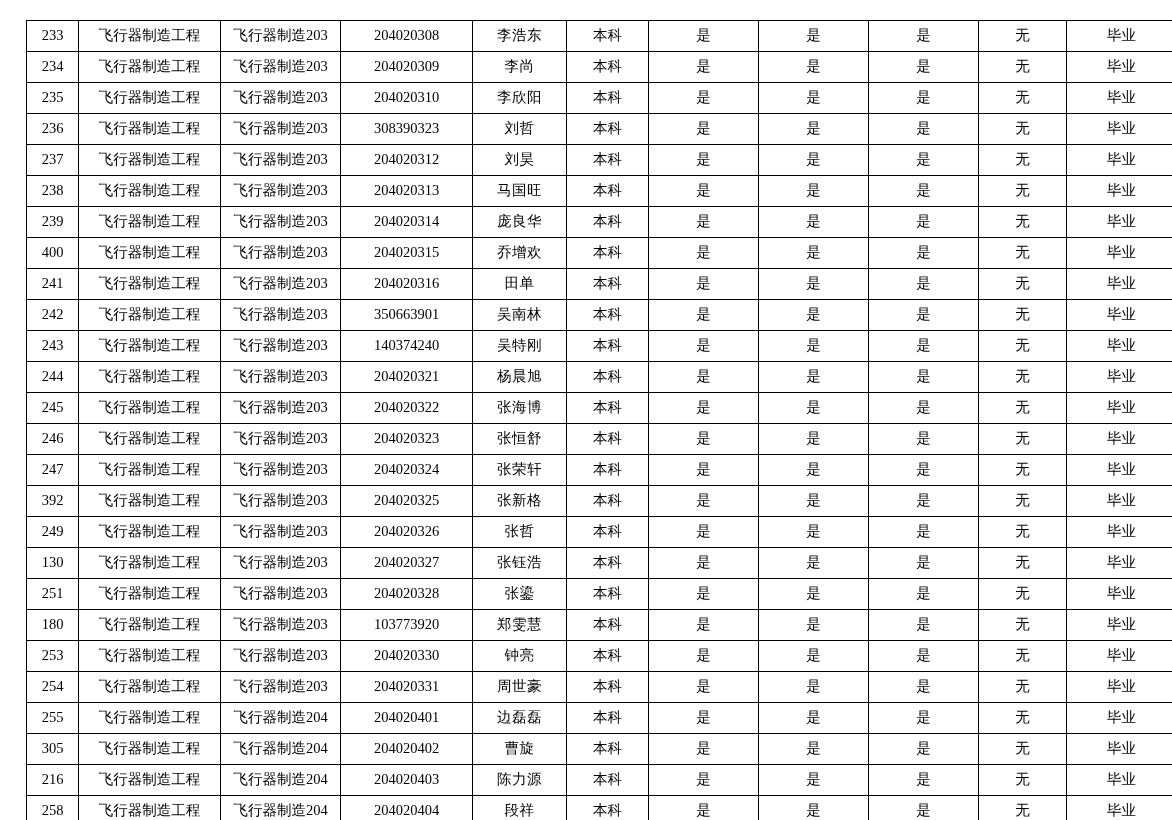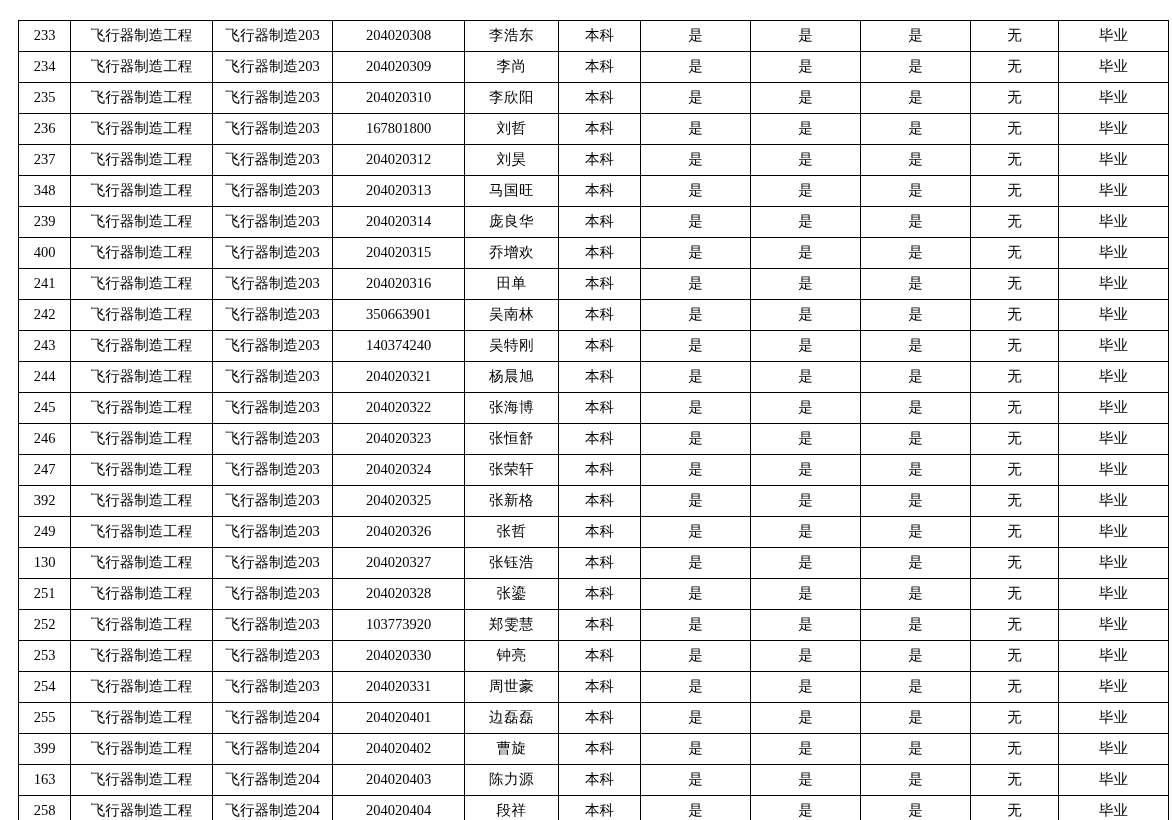--- a/index.html
+++ b/index.html
@@ -11,21 +11,21 @@
     width: 1172px;
     height: 820px;
     font-family: "Liberation Serif", "DejaVu Serif", serif;
     color: #000000;
   }
   .page {
     position: relative;
     width: 1164px;
     height: 820px;
     box-sizing: border-box;
-    padding: 20px 26px 0 18px;
+    padding: 20px 26px 0 26px;
   }
   table.roster {
     border-collapse: collapse;
     table-layout: fixed;
     width: 1120px;
     margin: 0;
   }
   table.roster td {
     border: 1px solid #000000;
     height: 30px;
@@ -107,21 +107,21 @@
           <td>是</td>
           <td>是</td>
           <td>是</td>
           <td>无</td>
           <td>毕业</td>
         </tr>
         <tr>
           <td>236</td>
           <td>飞行器制造工程</td>
           <td>飞行器制造203</td>
-          <td>167801800</td>
+          <td>308390323</td>
           <td class="name-cell">刘哲</td>
           <td>本科</td>
           <td>是</td>
           <td>是</td>
           <td>是</td>
           <td>无</td>
           <td>毕业</td>
         </tr>
         <tr>
           <td>237</td>
@@ -130,21 +130,21 @@
           <td>204020312</td>
           <td class="name-cell">刘昊</td>
           <td>本科</td>
           <td>是</td>
           <td>是</td>
           <td>是</td>
           <td>无</td>
           <td>毕业</td>
         </tr>
         <tr>
-          <td>348</td>
+          <td>238</td>
           <td>飞行器制造工程</td>
           <td>飞行器制造203</td>
           <td>204020313</td>
           <td class="name-cell">马国旺</td>
           <td>本科</td>
           <td>是</td>
           <td>是</td>
           <td>是</td>
           <td>无</td>
           <td>毕业</td>
@@ -312,21 +312,21 @@
           <td>204020328</td>
           <td class="name-cell">张鎏</td>
           <td>本科</td>
           <td>是</td>
           <td>是</td>
           <td>是</td>
           <td>无</td>
           <td>毕业</td>
         </tr>
         <tr>
-          <td>252</td>
+          <td>180</td>
           <td>飞行器制造工程</td>
           <td>飞行器制造203</td>
           <td>103773920</td>
           <td class="name-cell">郑雯慧</td>
           <td>本科</td>
           <td>是</td>
           <td>是</td>
           <td>是</td>
           <td>无</td>
           <td>毕业</td>
@@ -364,34 +364,34 @@
           <td>204020401</td>
           <td class="name-cell">边磊磊</td>
           <td>本科</td>
           <td>是</td>
           <td>是</td>
           <td>是</td>
           <td>无</td>
           <td>毕业</td>
         </tr>
         <tr>
-          <td>399</td>
+          <td>305</td>
           <td>飞行器制造工程</td>
           <td>飞行器制造204</td>
           <td>204020402</td>
           <td class="name-cell">曹旋</td>
           <td>本科</td>
           <td>是</td>
           <td>是</td>
           <td>是</td>
           <td>无</td>
           <td>毕业</td>
         </tr>
         <tr>
-          <td>163</td>
+          <td>216</td>
           <td>飞行器制造工程</td>
           <td>飞行器制造204</td>
           <td>204020403</td>
           <td class="name-cell">陈力源</td>
           <td>本科</td>
           <td>是</td>
           <td>是</td>
           <td>是</td>
           <td>无</td>
           <td>毕业</td>

